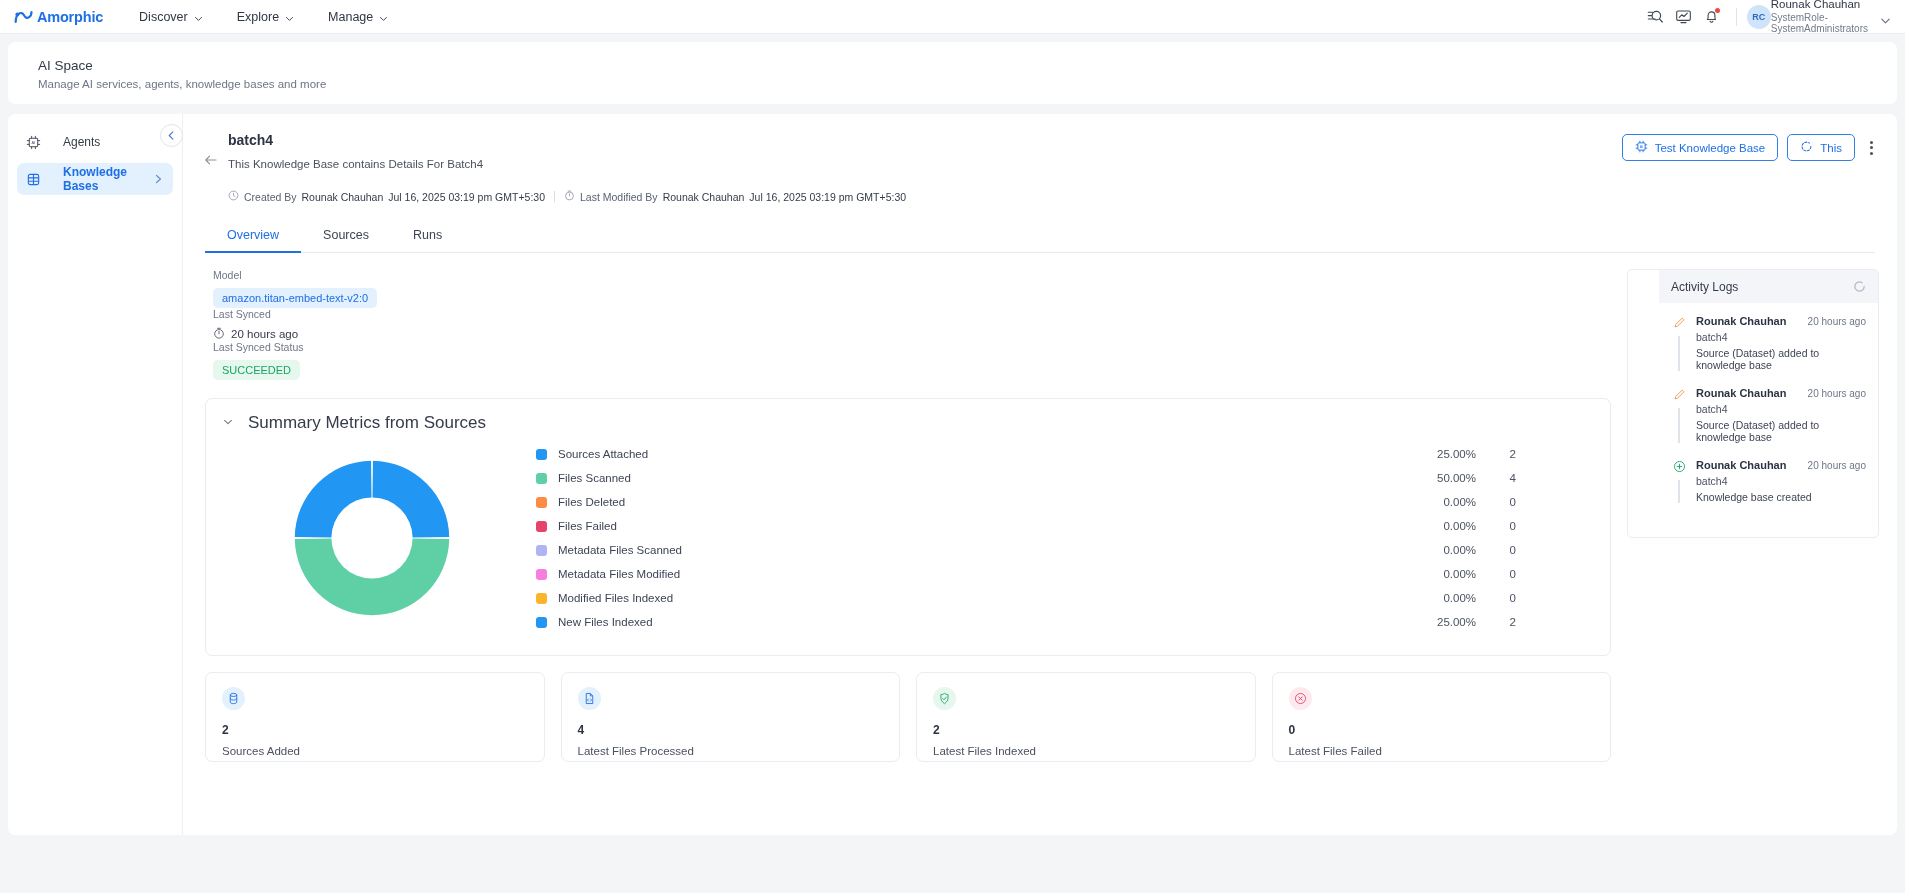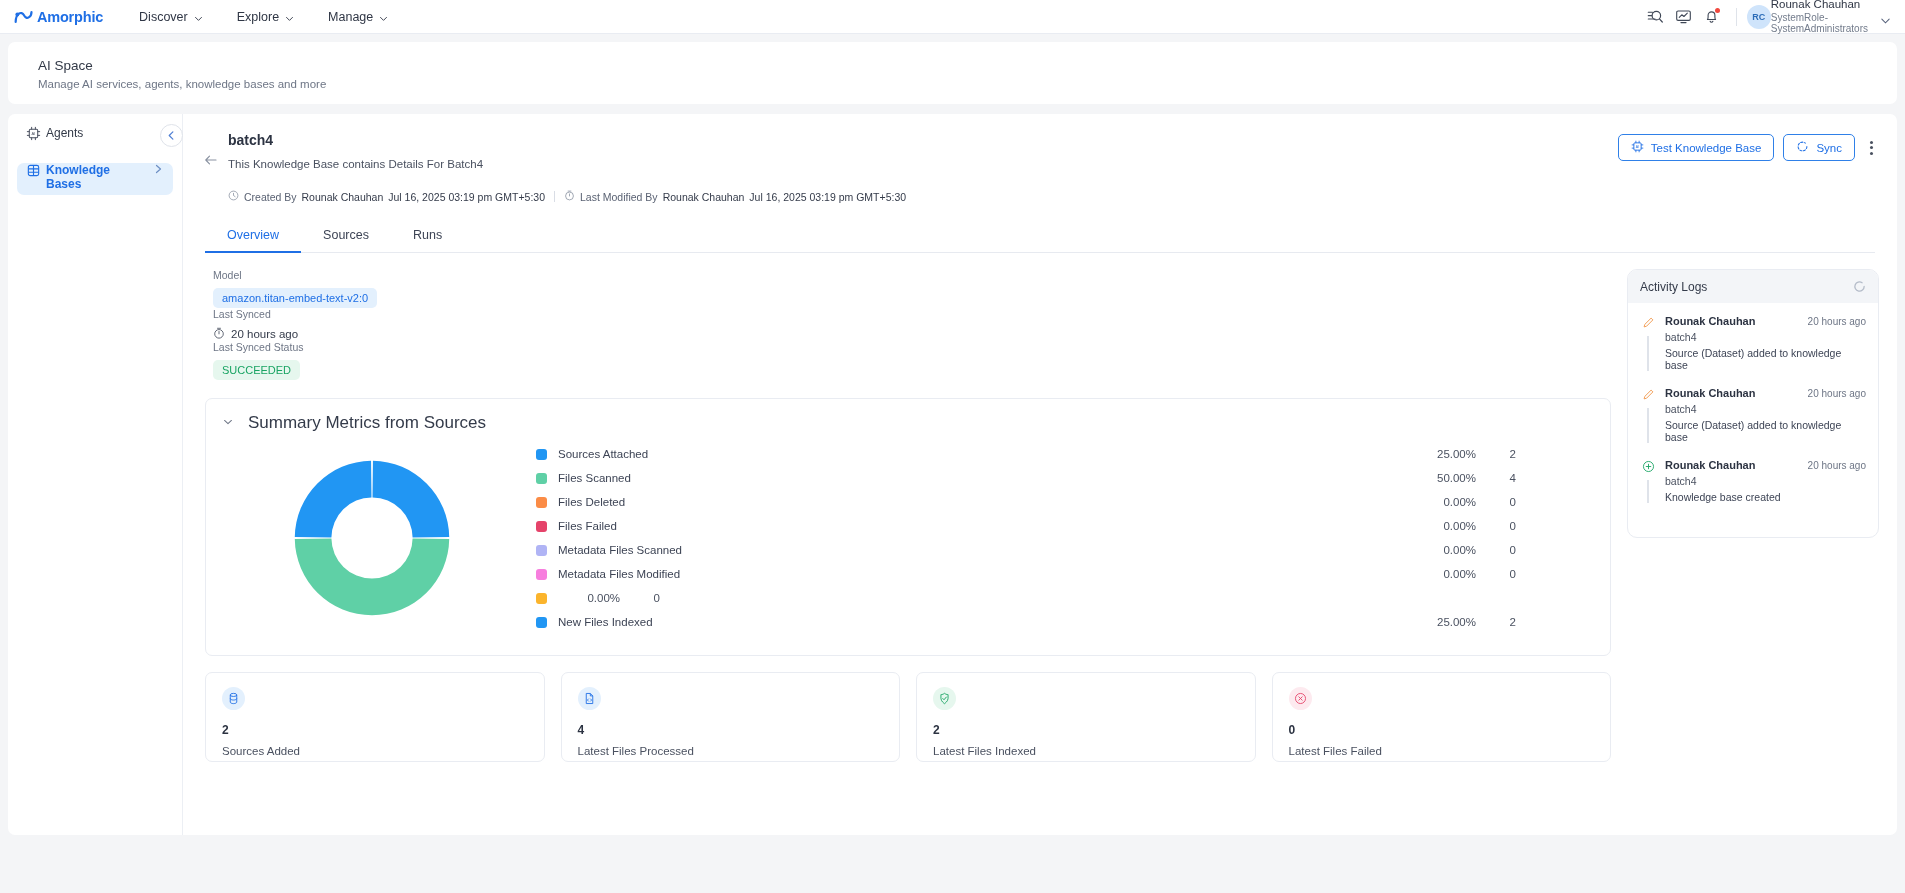--- a/index.html
+++ b/index.html
@@ -69,21 +69,21 @@
 
   
   .sidebar {
     width: 175px; flex: none;
     background: #ffffff;
     border-radius: 7px 0 0 7px;
     padding: 12px 9px 0 9px;
     border-right: 1px solid #eceff4;
   }
   .side-item {
-    display: flex; align-items: flex-start; gap: 5px;
+    display: flex; align-items: center; gap: 22px;
     height: 32px; padding: 0 9px;
     border-radius: 7px;
     font-size: 12px; color: #333a48;
     cursor: pointer; margin-bottom: 5px;
   }
   .side-item.active { background: #e3f0fd; color: #1f6fe5; font-weight: 600; }
   .side-item .sicon { width: 15px; height: 15px; flex: none; display:flex; }
   .side-item .sarrow { margin-left: auto; width: 12px; height: 12px; }
 
   .collapse-btn {
@@ -176,21 +176,21 @@
     padding: 14px 14px 14px 16px; height: 90px;
   }
   .stat-ic {
     width: 23px; height: 23px; border-radius: 50%;
     display: flex; align-items: center; justify-content: center;
   }
   .stat-num { font-size: 12px; font-weight: 700; color: #2c3342; margin-top: 13px; }
   .stat-lbl { font-size: 11.5px; color: #4a5160; margin-top: 8px; }
 
   
-  .logs-card { border: 1px solid #e9ecf2; border-radius: 10px; overflow: hidden; }
+  .logs-card { border: 1px solid #e9ecf2; border-radius: 5px; overflow: hidden; padding-left: 31px; }
   .logs-head {
     background: #f3f5f8; height: 33px; display: flex; align-items: center;
     padding: 0 12px; font-size: 12px; color: #343b4a;
   }
   .logs-head .spin { margin-left: auto; width: 13px; height: 13px; }
   .logs-body { padding: 12px 12px 18px 12px; position: relative; }
   .log-item { display: flex; gap: 9px; position: relative; padding-bottom: 16px; }
   .log-rail { width: 16px; flex: none; display: flex; flex-direction: column; align-items: center; }
   .log-rail .line { width: 1.5px; background: #dfe3ea; flex: 1; margin-top: 3px; }
   .log-main { flex: 1; min-width: 0; }
@@ -347,21 +347,21 @@
                 <rect x="3.5" y="3.5" width="9" height="9" rx="1.3" stroke="#1f6fe5" stroke-width="1.1" fill="none"></rect>
                 <text x="8" y="9.8" font-size="4.3" fill="#1f6fe5" text-anchor="middle" font-family="Liberation Sans, sans-serif">AI</text>
                 <path d="M6 1.4v2M10 1.4v2M6 12.6v2M10 12.6v2M1.4 6h2M1.4 10h2M12.6 6h2M12.6 10h2" stroke="#1f6fe5" stroke-width="1.05" stroke-linecap="round"></path>
               </svg></span>
           <span>Test Knowledge Base</span>
         </button>
         <button class="btn">
           <span><svg viewBox="0 0 16 16" width="13" height="13">
                 <path d="M13.4 8a5.4 5.4 0 1 1-1.9-4.1" stroke="#1f6fe5" stroke-width="1.3" fill="none" stroke-linecap="round" stroke-dasharray="2.6 1.9"></path>
               </svg></span>
-          <span>Sync</span>
+          <span>This</span>
         </button>
         <div class="kebab">
             <i></i>
             <i></i>
             <i></i>
           </div>
       </div>
     </div>
 
     <div class="tabs">
@@ -445,20 +445,21 @@
                   <span class="lg-val">0</span>
                 </div>
                 <div class="legend-row">
                   <span class="swatch" style="background:#f77ede"></span>
                   <span class="lg-label">Metadata Files Modified</span>
                   <span class="lg-pct">0.00%</span>
                   <span class="lg-val">0</span>
                 </div>
                 <div class="legend-row">
                   <span class="swatch" style="background:#fbb42c"></span>
+                  <span class="lg-label">Modified Files Indexed</span>
                   <span class="lg-pct">0.00%</span>
                   <span class="lg-val">0</span>
                 </div>
                 <div class="legend-row">
                   <span class="swatch" style="background:#2196f3"></span>
                   <span class="lg-label">New Files Indexed</span>
                   <span class="lg-pct">25.00%</span>
                   <span class="lg-val">2</span>
                 </div>
               </div>

